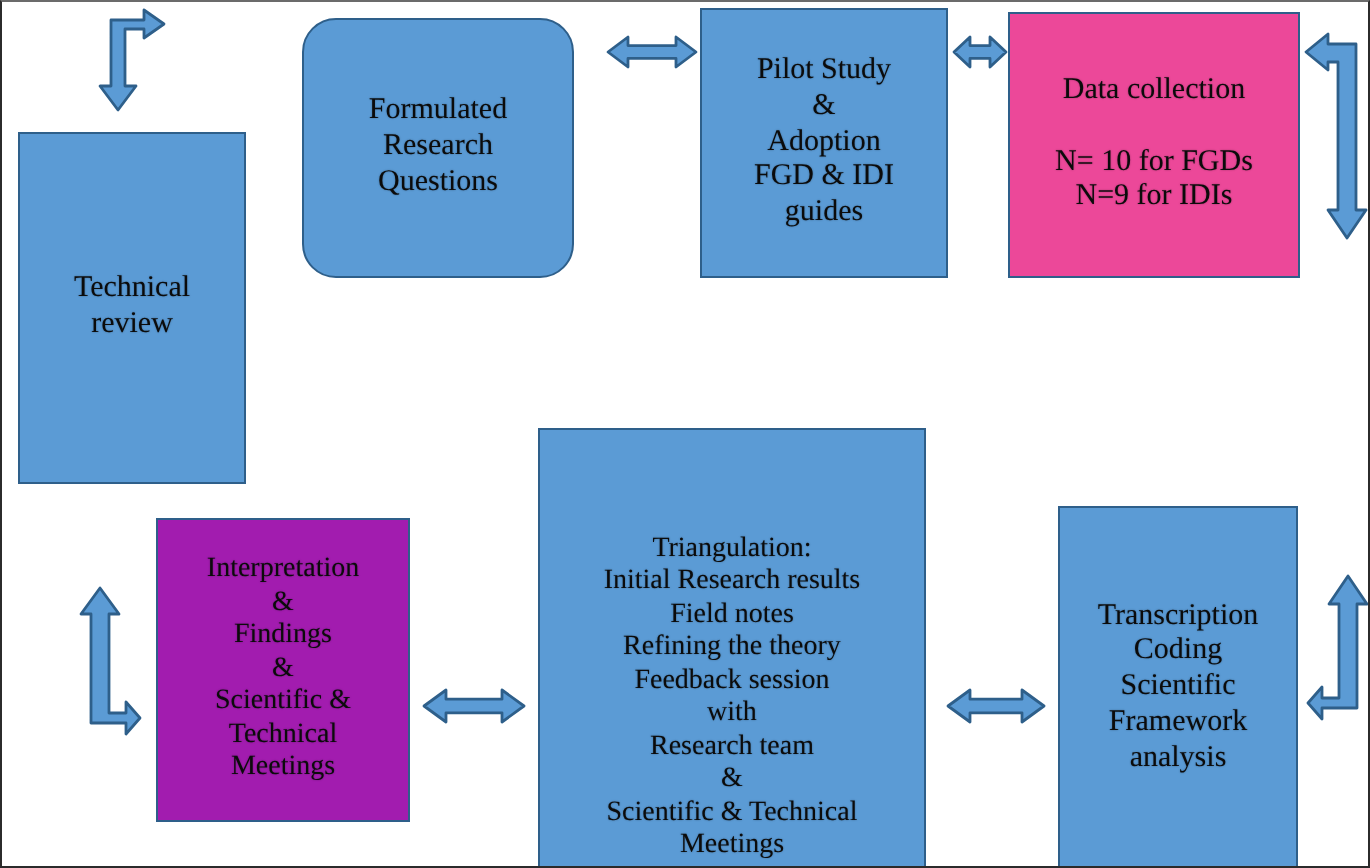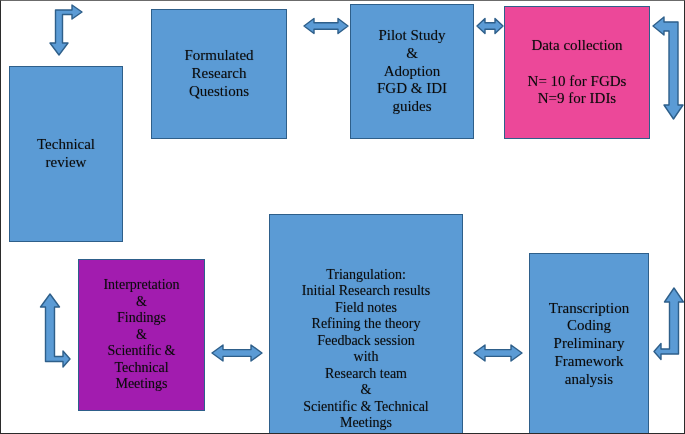--- a/index.html
+++ b/index.html
@@ -47,21 +47,21 @@
   }
 </style>
 </head>
 <body>
 
 <div id="canvas" style="background: rgb(255, 255, 255);">
 
   <div class="node" style="left: 8px; top: 65px; width: 114px; height: 176px; font-size: 15px; background: rgb(91, 155, 213); border-color: rgb(46, 95, 138); color: rgb(11, 11, 11);"><span>Technical
 review</span></div>
 
-  <div class="node" style="left: 150px; top: 8px; width: 136px; height: 130px; font-size: 15px; background: rgb(91, 155, 213); border-color: rgb(46, 95, 138); color: rgb(11, 11, 11);"><span>Formulated
+  <div class="node" style="left: 150px; top: 8px; width: 136px; height: 130px; font-size: 15px; background: rgb(91, 155, 213); border-color: rgb(46, 95, 138); color: rgb(11, 11, 11); border-radius: 17px;"><span>Formulated
 Research
 Questions</span></div>
 
   <div class="node" style="left: 349px; top: 3px; width: 124px; height: 135px; font-size: 15px; background: rgb(91, 155, 213); border-color: rgb(46, 95, 138); color: rgb(11, 11, 11); justify-content: center;"><span>Pilot Study
 &amp;
 Adoption
 FGD &amp; IDI
 guides</span></div>
 
   <div class="node" style="left: 503px; top: 5px; width: 146px; height: 133px; font-size: 15px; background: #ec4899; border-color: rgb(46, 95, 138); color: rgb(11, 11, 11);"><span>Data collection
@@ -83,21 +83,21 @@
 Refining the theory
 Feedback session
 with
 Research team
 &amp;
 Scientific &amp; Technical
 Meetings</span></div>
 
   <div class="node" style="left: 528px; top: 252px; width: 120px; height: 182px; font-size: 15px; background: rgb(91, 155, 213); border-color: rgb(46, 95, 138); color: rgb(11, 11, 11);"><span>Transcription
 Coding
-Preliminary
+Scientific
 Framework
 analysis</span></div>
 
   <div class="arrow" style="left: 45px; top: 2px; width: 38px; height: 52px;">
     <svg viewBox="0 0 38 52" width="38" height="52">
       <path d="M 13 52 L 4 40 L 9.5 40 L 9.5 7 L 26 7 L 26 2 L 36 9 L 26 16 L 26 11.5 L 16.5 11.5 L 16.5 40 L 22 40 Z" fill="#5B9BD5" stroke="#2E5F8A" stroke-width="1.4" stroke-linejoin="round"></path>
     </svg>
   </div>
 
   <div class="arrow" style="left: 302px; top: 14px; width: 46px; height: 22px;">

